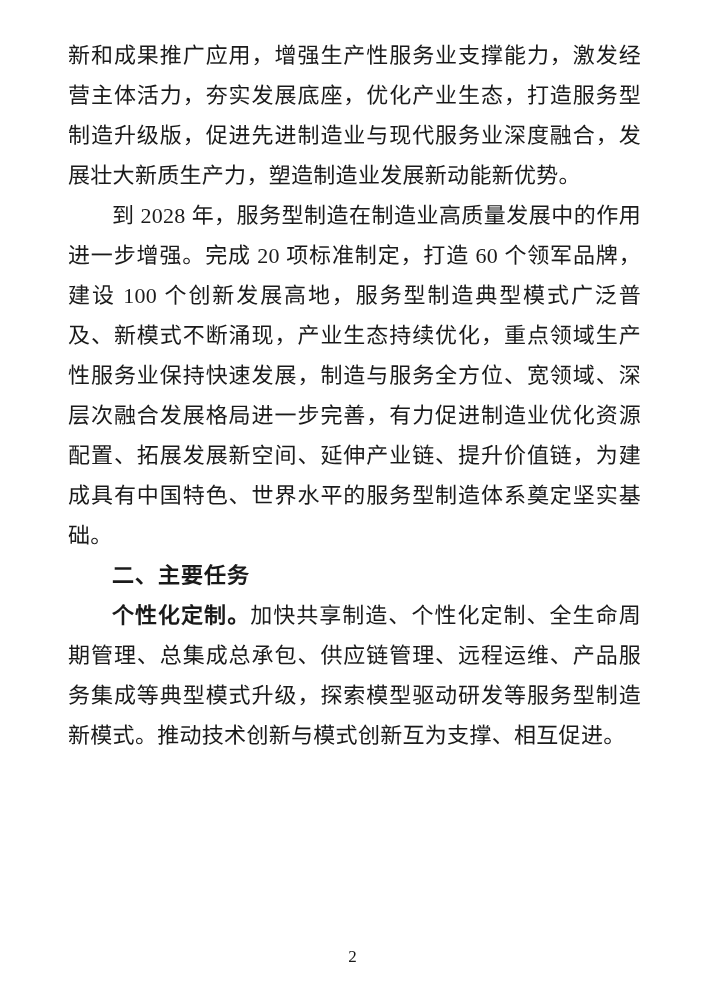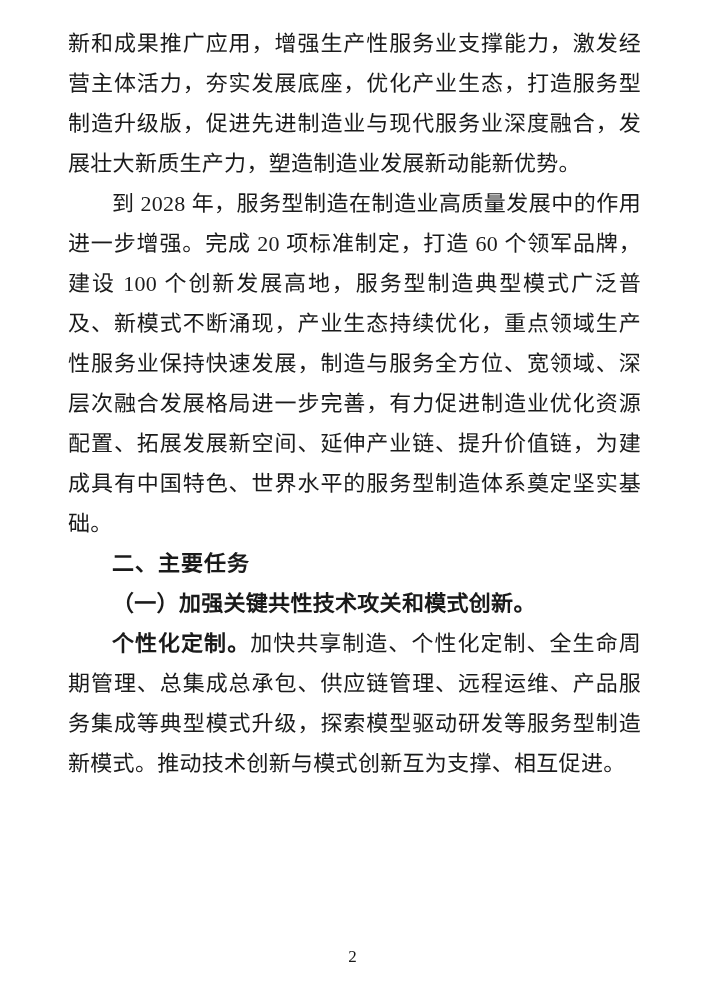--- a/index.html
+++ b/index.html
@@ -15,21 +15,21 @@
     font-family: "Liberation Serif", "DejaVu Serif", serif;
     color: #1a1a1a;
   }
   .page {
     position: absolute;
     top: 0;
     left: 0;
     width: 705px;
     height: 982px;
     box-sizing: border-box;
-    padding: 24px 64px 0 68px;
+    padding: 36px 64px 0 68px;
     background: #ffffff;
   }
   p {
     margin: 0;
     font-size: 22px;
     line-height: 40px;
     text-align: justify;
     text-justify: inter-ideograph;
     letter-spacing: 0.3px;
     word-break: break-all;
@@ -63,21 +63,20 @@
 <body>
 
 <div class="page">
 
   <p class="body-text">新和成果推广应用，增强生产性服务业支撑能力，激发经营主体活力，夯实发展底座，优化产业生态，打造服务型制造升级版，促进先进制造业与现代服务业深度融合，发展壮大新质生产力，塑造制造业发展新动能新优势。</p>
 
   <p class="body-text indent">到 2028 年，服务型制造在制造业高质量发展中的作用进一步增强。完成 20 项标准制定，打造 60 个领军品牌，建设 100 个创新发展高地，服务型制造典型模式广泛普及、新模式不断涌现，产业生态持续优化，重点领域生产性服务业保持快速发展，制造与服务全方位、宽领域、深层次融合发展格局进一步完善，有力促进制造业优化资源配置、拓展发展新空间、延伸产业链、提升价值链，为建成具有中国特色、世界水平的服务型制造体系奠定坚实基础。</p>
 
   <p class="heading-hei indent">二、主要任务</p>
 
-  <p class="heading-kai indent">（一）加强关键共性技术攻关和模式创新。</p>
 
 
   <p class="body-text indent"><span class="lead">个性化定制。</span><span>加快共享制造、个性化定制、全生命周期管理、总集成总承包、供应链管理、远程运维、产品服务集成等典型模式升级，探索模型驱动研发等服务型制造新模式。推动技术创新与模式创新互为支撑、相互促进。</span></p>
 
   <div class="footer">
     <span>2</span>
   </div>
 
 </div>
 

